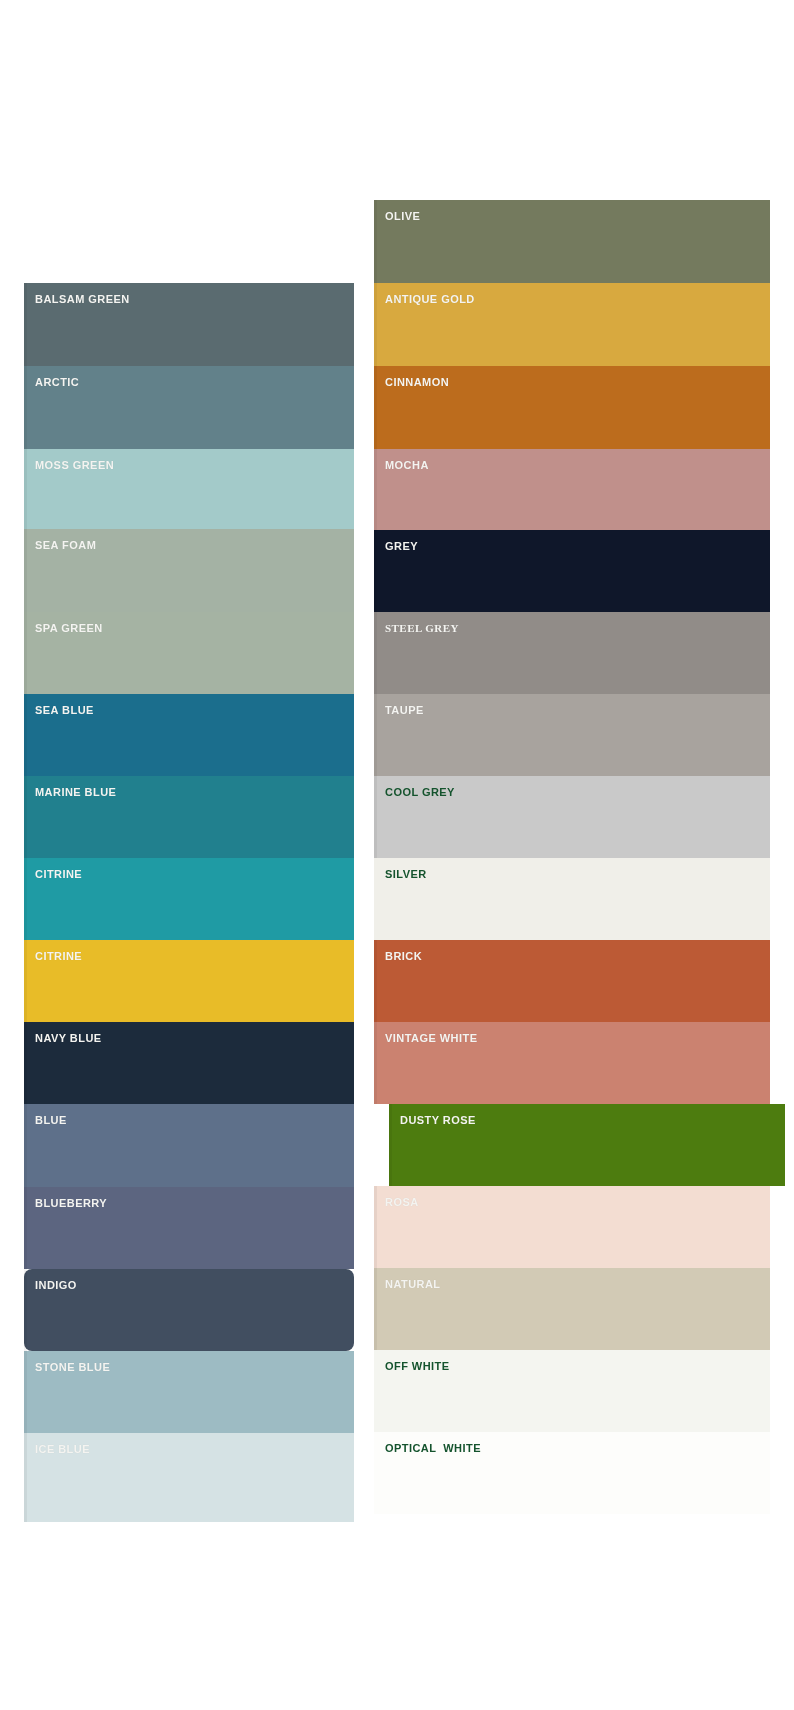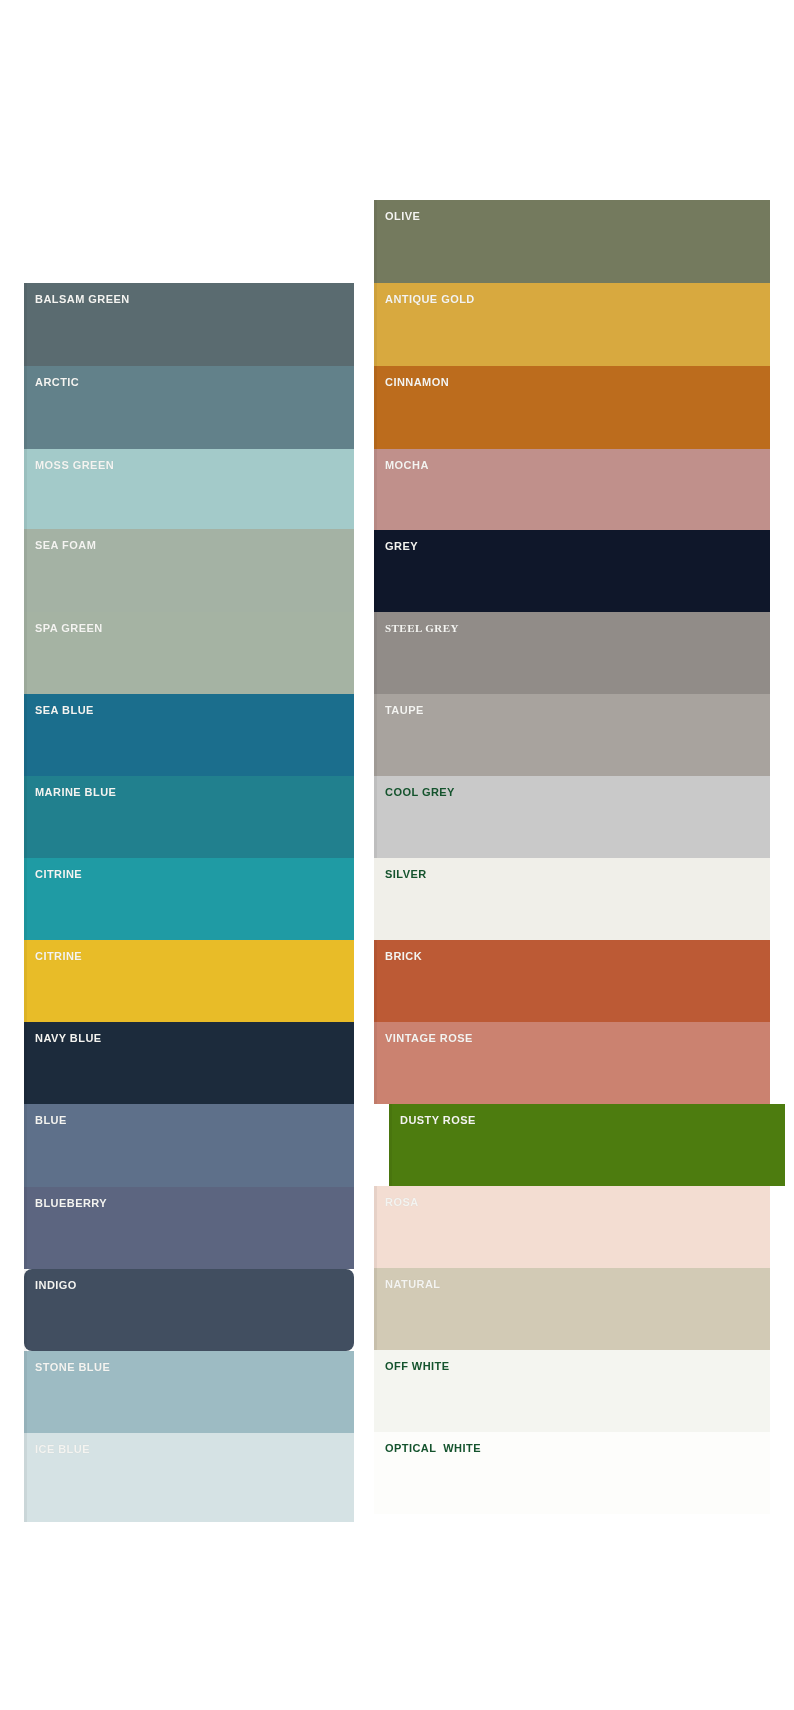--- a/index.html
+++ b/index.html
@@ -160,21 +160,21 @@
       <div class="swatch dark-label" style="background: rgb(201, 201, 201); height: 82px;">
         <span class="swatch-label">COOL GREY</span>
       </div>
       <div class="swatch dark-label no-edge" style="background: rgb(240, 239, 233); height: 82px;">
         <span class="swatch-label">SILVER</span>
       </div>
       <div class="swatch light-label" style="background: rgb(188, 90, 53); height: 82px;">
         <span class="swatch-label">BRICK</span>
       </div>
       <div class="swatch light-label" style="background: rgb(203, 130, 112); height: 82px;">
-        <span class="swatch-label">VINTAGE ROSE</span>
+        <span class="swatch-label">VINTAGE WHITE</span>
       </div>
       <div class="swatch light-label" style="background: #4d7c0f; height: 82px; margin-left: 15px;">
         <span class="swatch-label">DUSTY ROSE</span>
       </div>
       <div class="swatch light-label" style="background: rgb(243, 221, 210); height: 82px; padding-left: 24px;">
         <span class="swatch-label">ROSA</span>
       </div>
       <div class="swatch light-label" style="background: rgb(210, 202, 181); height: 82px;">
         <span class="swatch-label">NATURAL</span>
       </div>

